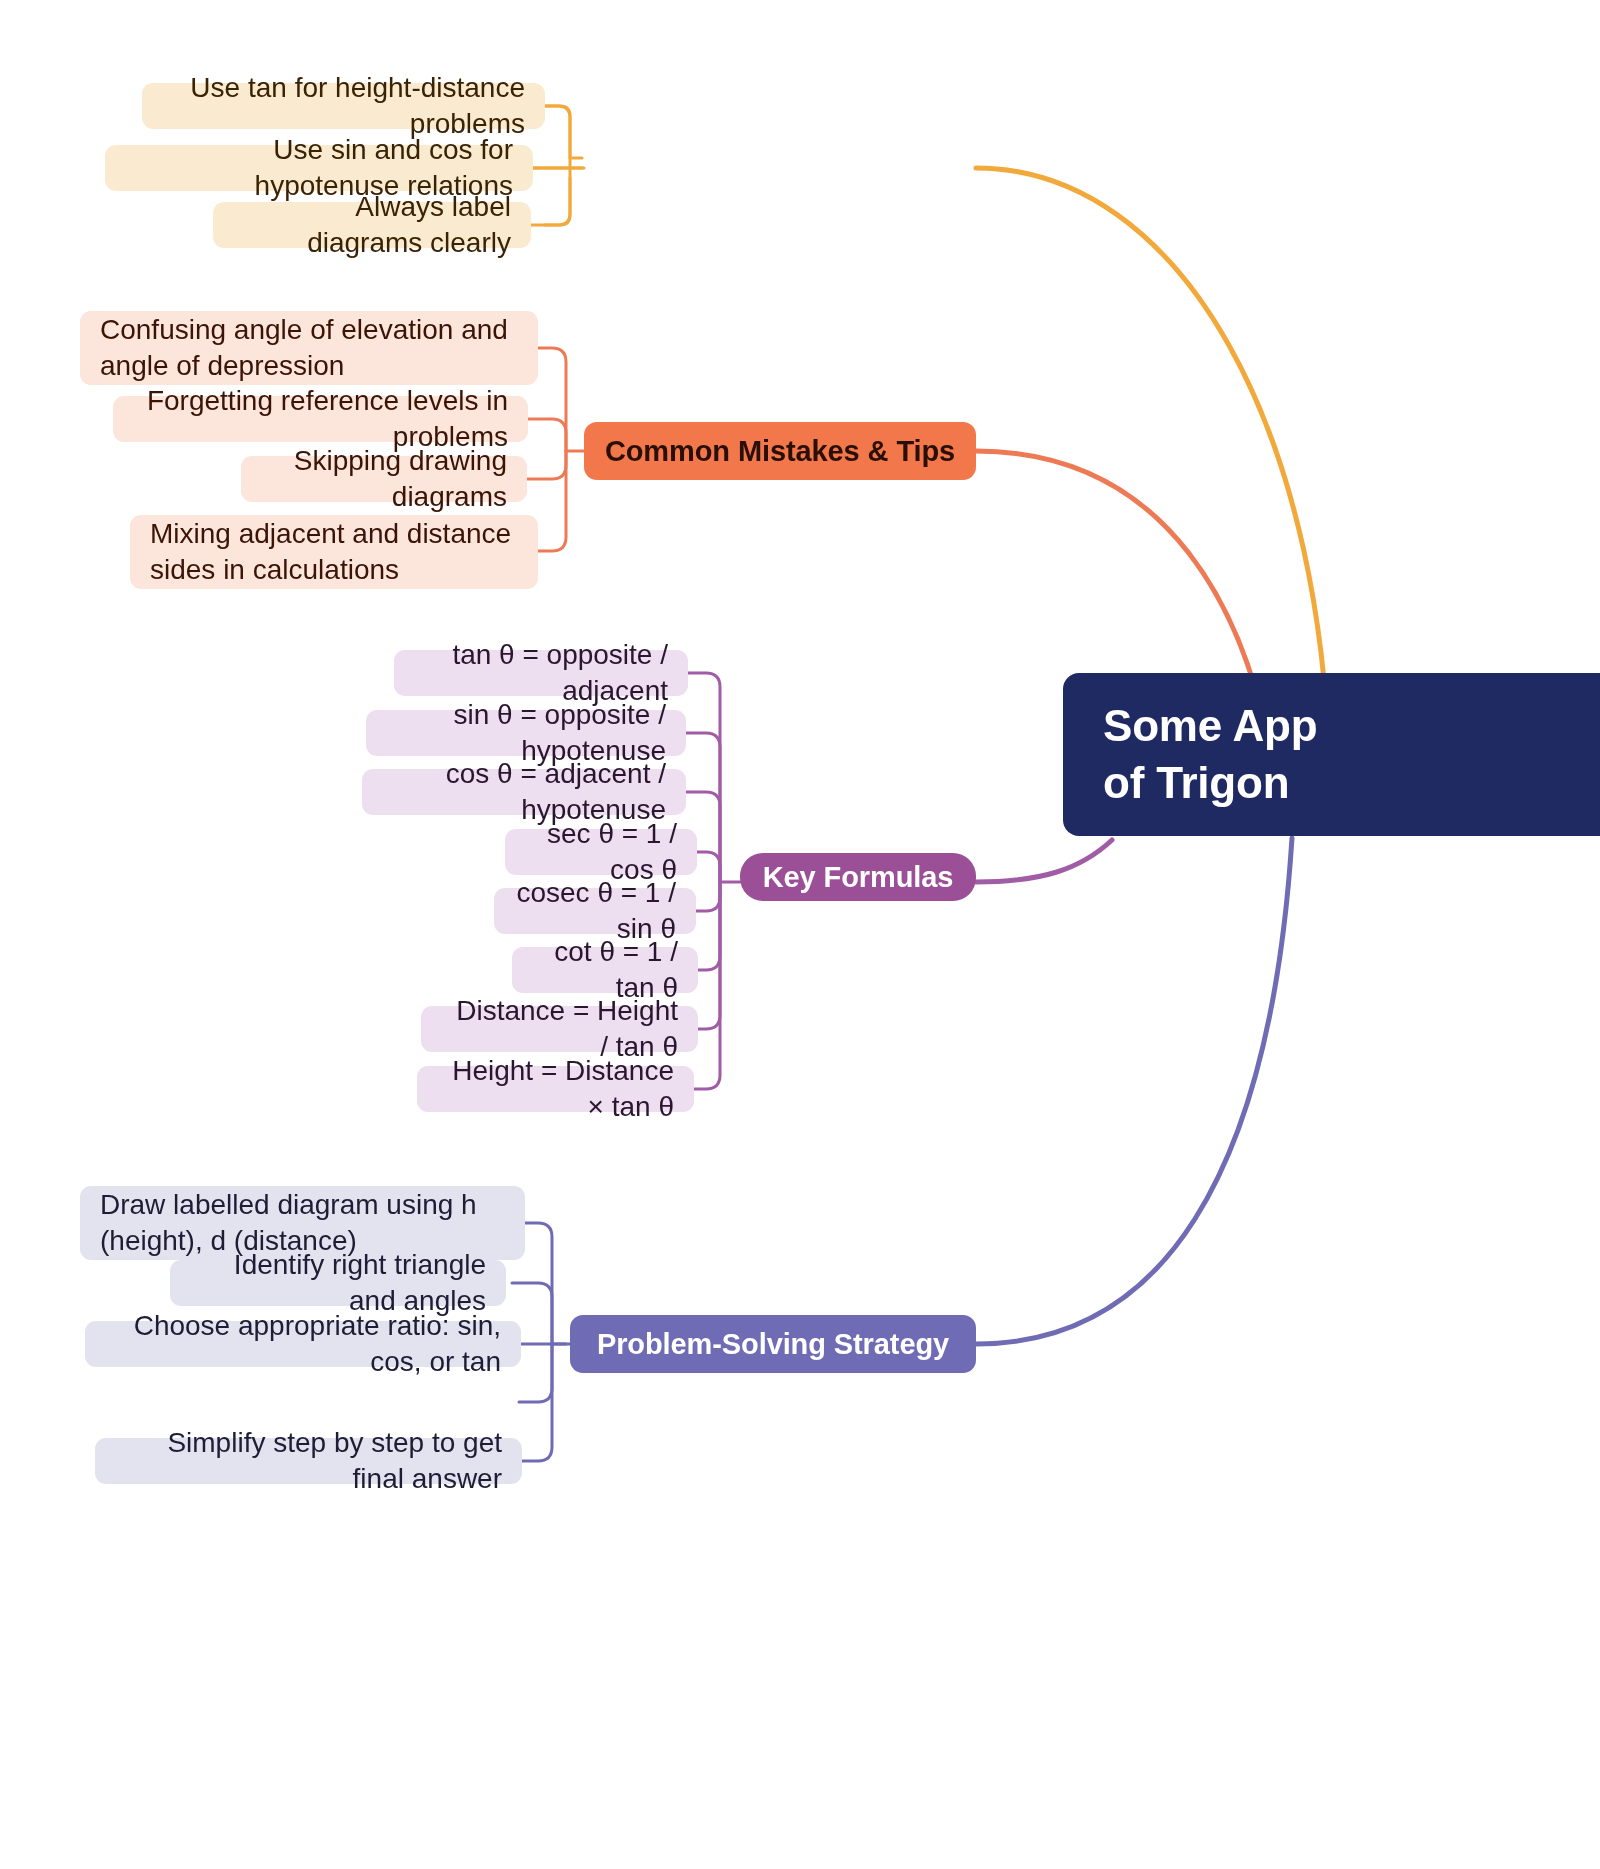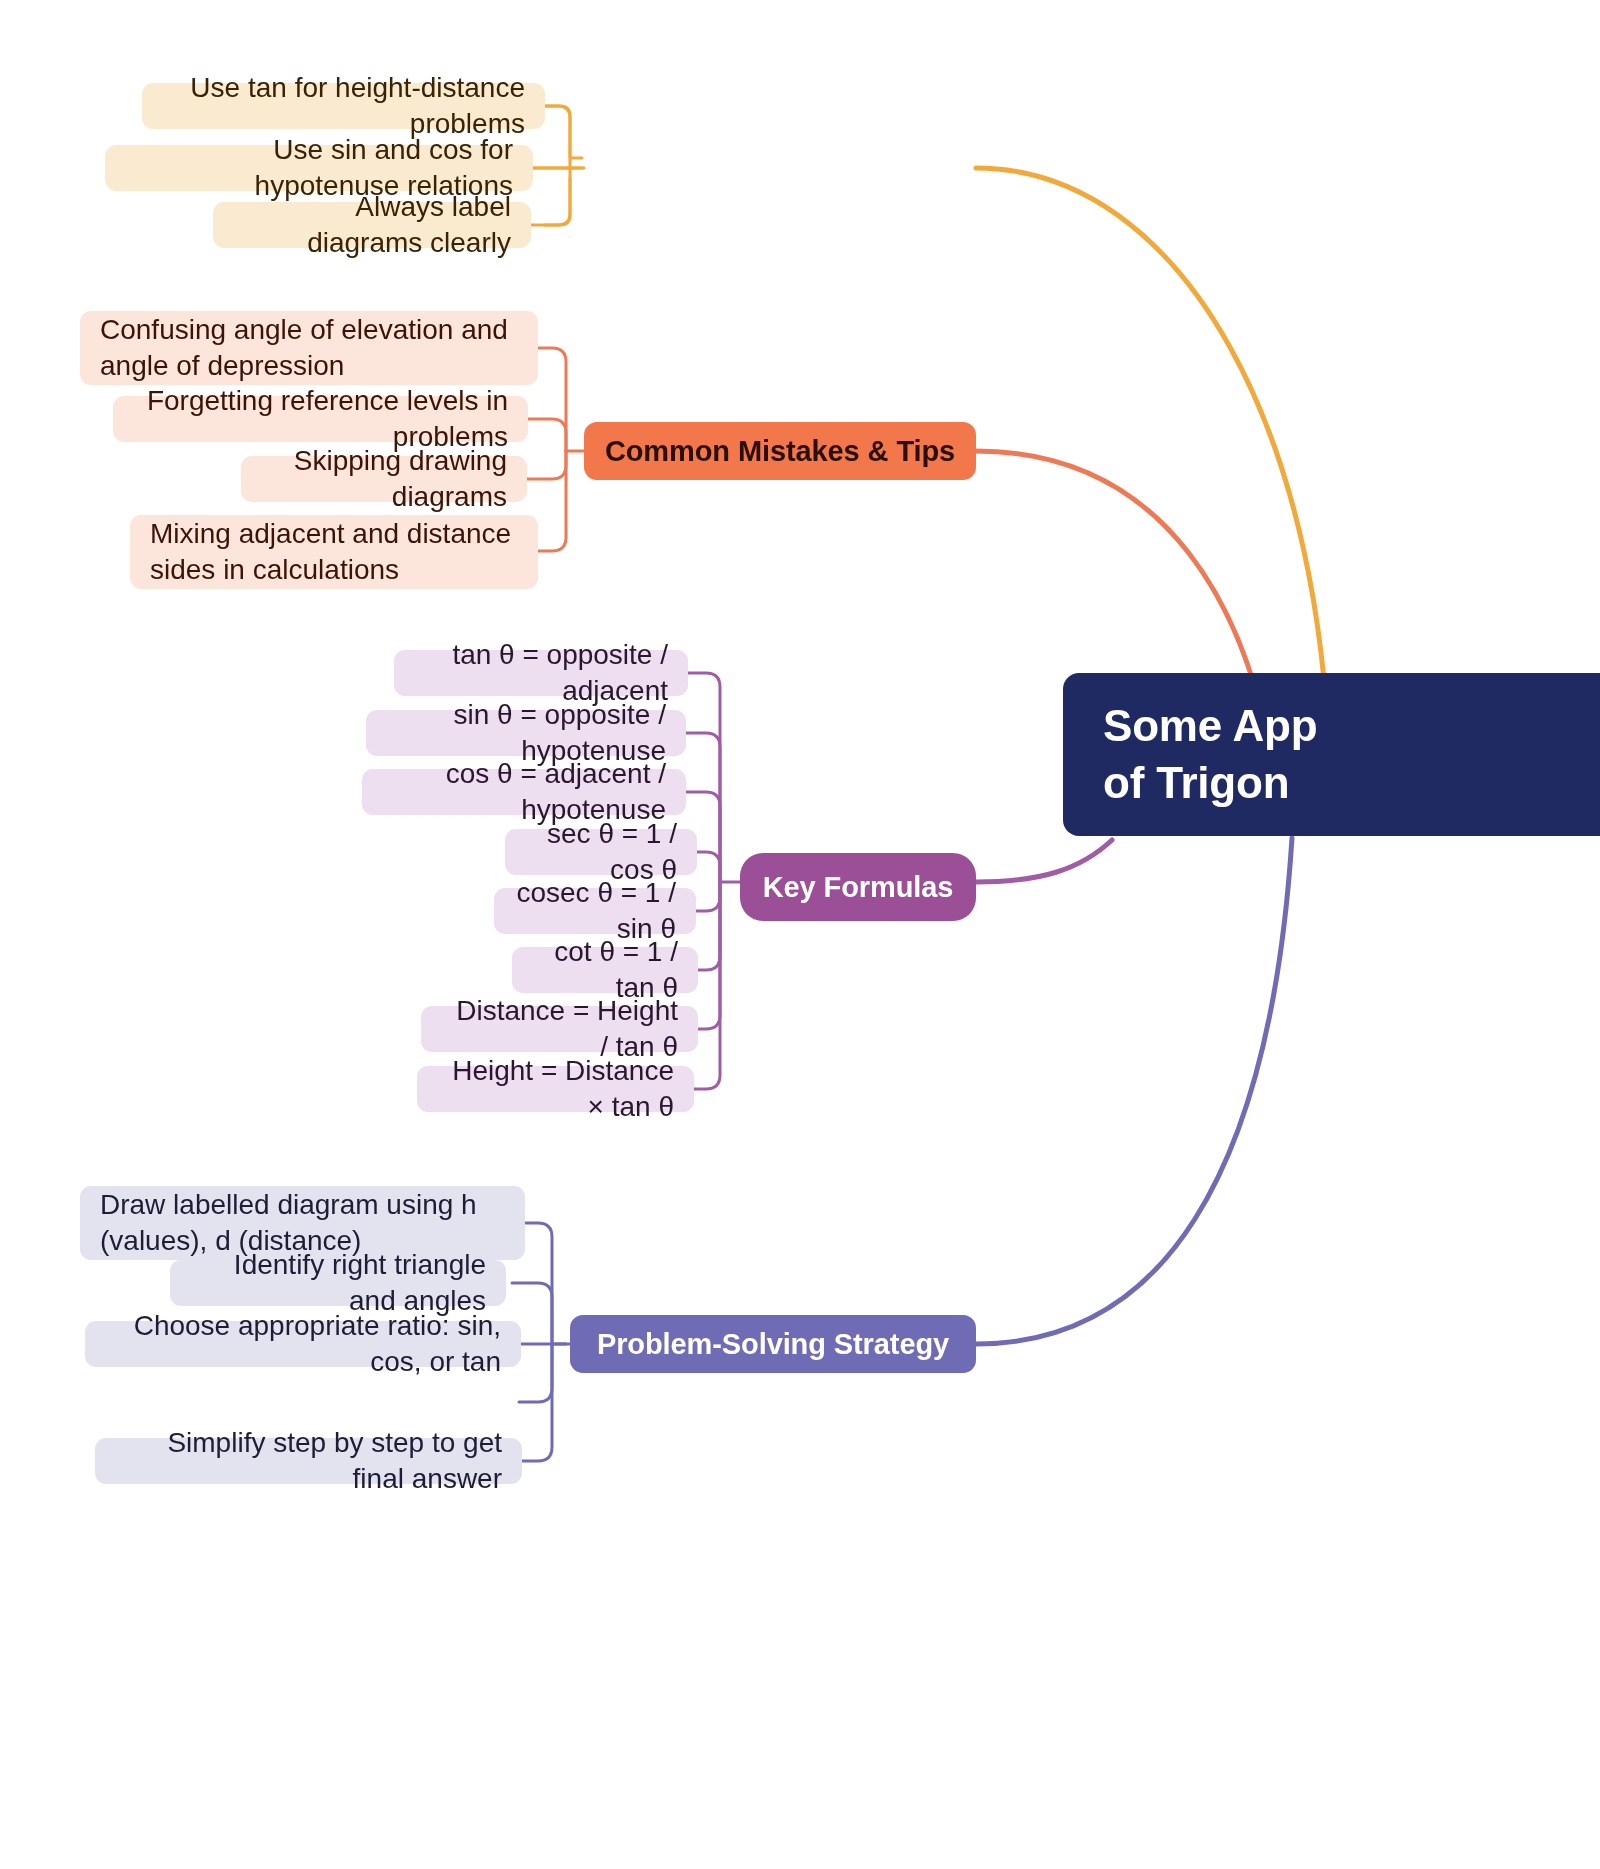--- a/index.html
+++ b/index.html
@@ -125,21 +125,21 @@
   <div class="node leaf l-coral right" style="left:113px;top:396px;width:415px;height:46px;">
     <span class="txt">Forgetting reference levels in problems</span>
   </div>
   <div class="node leaf l-coral right" style="left:241px;top:456px;width:286px;height:46px;">
     <span class="txt">Skipping drawing diagrams</span>
   </div>
   <div class="node leaf l-coral" style="left:130px;top:515px;width:408px;height:74px;">
     <span class="txt">Mixing adjacent and distance sides in calculations</span>
   </div>
 
-  <div class="node branch b-purple" style="left:740px;top:853px;width:236px;height:68px;border-radius:23px;">
+  <div class="node branch b-purple" style="left:740px;top:853px;width:236px;height:48px;border-radius:23px;">
     <span class="txt">Key Formulas</span>
   </div>
 
   <div class="node leaf l-purple right" style="left:394px;top:650px;width:294px;height:46px;">
     <span class="txt">tan θ = opposite / adjacent</span>
   </div>
   <div class="node leaf l-purple right" style="left:366px;top:710px;width:320px;height:46px;padding-left:28px;">
     <span class="txt">sin θ = opposite / hypotenuse</span>
   </div>
   <div class="node leaf l-purple right" style="left:362px;top:769px;width:324px;height:46px;">
@@ -159,21 +159,21 @@
   </div>
   <div class="node leaf l-purple right" style="left:417px;top:1066px;width:277px;height:46px;">
     <span class="txt">Height = Distance × tan θ</span>
   </div>
 
   <div class="node branch b-slate" style="left:570px;top:1315px;width:406px;height:58px;">
     <span class="txt">Problem-Solving Strategy</span>
   </div>
 
   <div class="node leaf l-slate" style="left:80px;top:1186px;width:445px;height:74px;">
-    <span class="txt">Draw labelled diagram using h (values), d (distance)</span>
+    <span class="txt">Draw labelled diagram using h (height), d (distance)</span>
   </div>
   <div class="node leaf l-slate right" style="left:170px;top:1260px;width:336px;height:46px;">
     <span class="txt">Identify right triangle and angles</span>
   </div>
   <div class="node leaf l-slate right" style="left:85px;top:1321px;width:436px;height:46px;">
     <span class="txt">Choose appropriate ratio: sin, cos, or tan</span>
   </div>
   <div class="node leaf l-slate right" style="left:95px;top:1438px;width:427px;height:46px;">
     <span class="txt">Simplify step by step to get final answer</span>
   </div>

